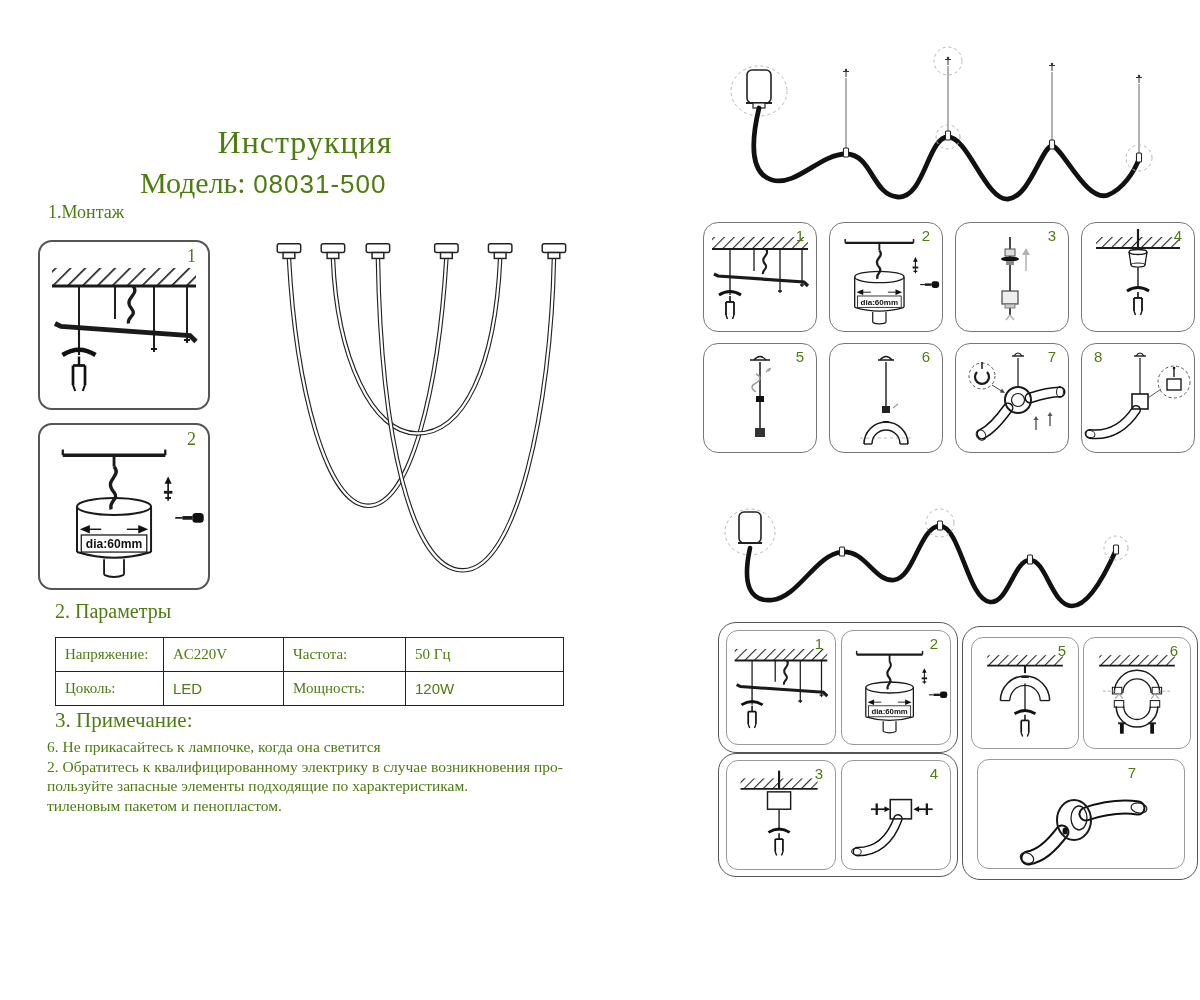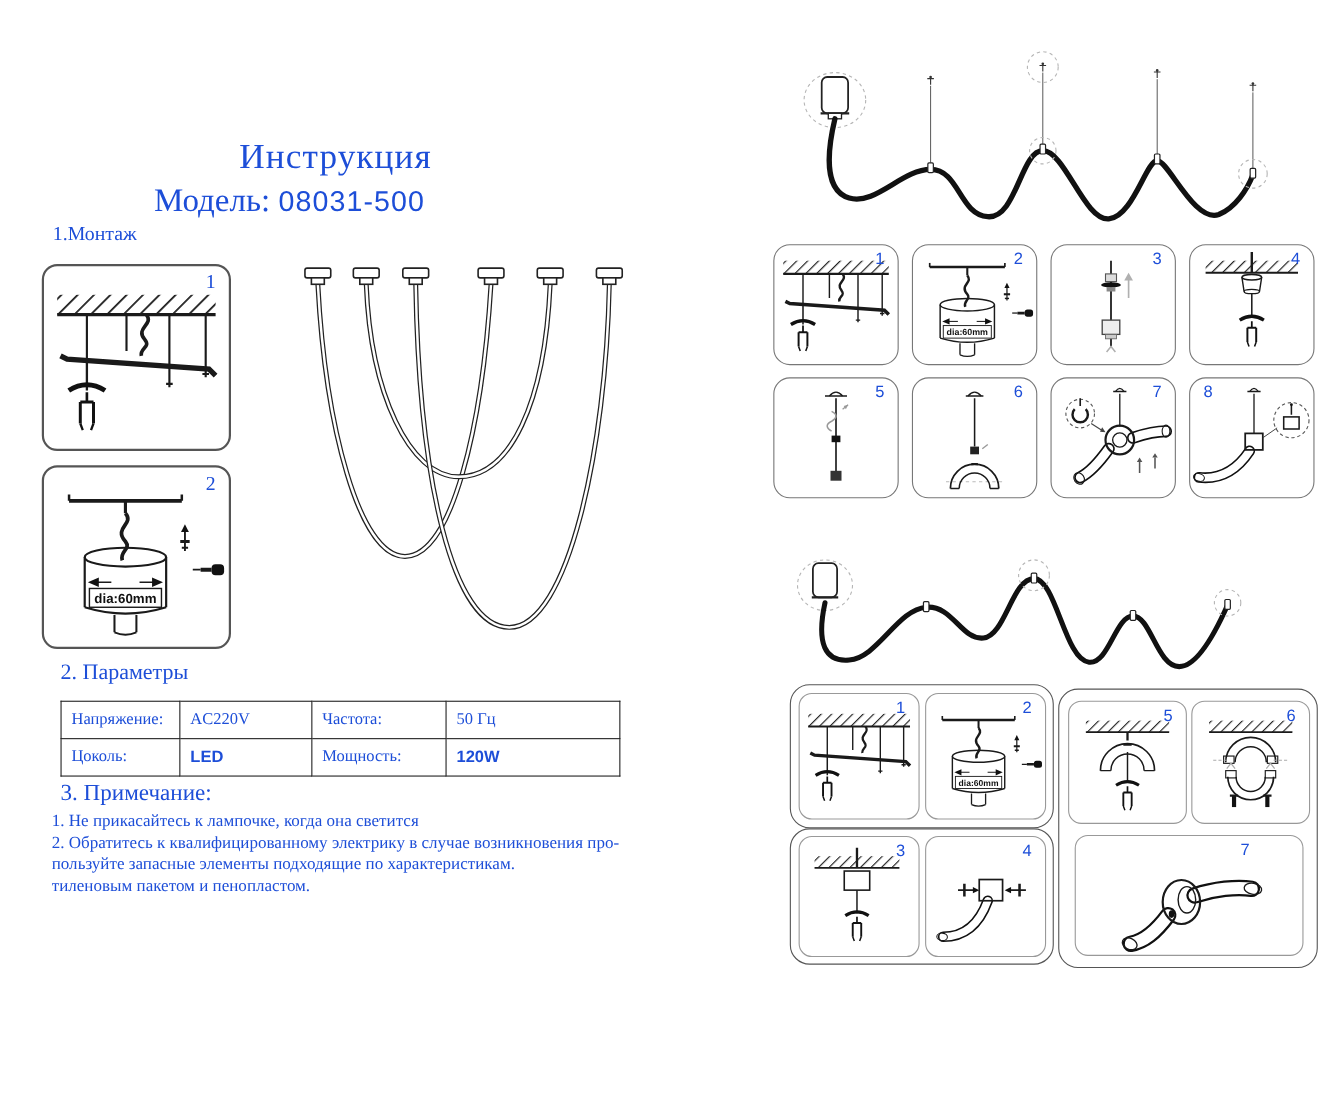--- a/index.html
+++ b/index.html
@@ -1,31 +1,31 @@
 <!DOCTYPE html>
 <html><head>
 <meta charset="utf-8">
 <style>
   html,body{margin:0;padding:0;background:#fff;}
   .page{position:relative;width:1200px;height:1000px;background:#fff;overflow:hidden;
-        font-family:"Liberation Serif",serif;color:#1d4ed8;}
+        font-family:"Liberation Serif",serif;color:#4d7c0f;}
   .abs{position:absolute;}
   
   .title{left:140px;top:124px;width:330px;text-align:center;font-size:32px;letter-spacing:1px;}
   .model-line{left:140px;top:166px;width:360px;text-align:left;font-size:30px;}
   .model-value{font-family:"Liberation Sans",sans-serif;font-size:26px;letter-spacing:1px;}
   .sec-montage{left:48px;top:202px;font-size:18px;}
   .sec-params{left:55px;top:600px;font-size:20px;}
   .sec-notes{left:55px;top:708px;font-size:21px;}
   .notes{left:47px;top:737px;width:540px;font-size:15.5px;line-height:19.6px;}
   
   table.params{left:55px;top:637px;border-collapse:collapse;position:absolute;padding-left:16px;}
   table.params td{border:1.6px solid #222;height:33px;padding:0 0 0 9px;font-size:15px;vertical-align:middle;}
   td.c0{width:98px}td.c1{width:110px}td.c2{width:112px}td.c3{width:148px}
-  .sans{font-family:"Liberation Sans",sans-serif;font-weight:bold;}
+  .sans{font-family:"Liberation Sans",sans-serif;}
   .small{font-size:13px;}
   
   .panel{position:absolute;background:#fff;border:2px solid #555;border-radius:14px;}
   .panel svg{position:absolute;left:0;top:0;width:100%;height:100%;}
   .sm{border:1.6px solid #777;border-radius:15px;}
   .inner{border:1.3px solid #999;border-radius:12px;}
   .group{position:absolute;border:1.8px solid #555;border-radius:18px;background:#fff;}
   .num{position:absolute;top:4px;right:12px;font-size:18px;z-index:2;}
   .num-sans{font-family:"Liberation Sans",sans-serif;font-size:15px;}
   .num-left{left:12px;right:auto;}
@@ -171,21 +171,21 @@
       <td>Цоколь:</td>
       <td class="sans">LED</td>
       <td>Мощность:</td>
       <td class="sans small">120W</td>
     </tr>
   </tbody>
     </table>
 
   <div class="abs sec-notes">3. Примечание:</div>
   <div class="abs notes">
-    <div>1. Не прикасайтесь к лампочке, когда она светится</div>
+    <div>6. Не прикасайтесь к лампочке, когда она светится</div>
     <div>2. Обратитесь к квалифицированному электрику в случае возникновения про-</div>
     <div>пользуйте запасные элементы подходящие по характеристикам.</div>
     <div>тиленовым пакетом и пенопластом.</div>
   </div>
 
   <svg class="abs" style="left:702px;top:42px;width:492px;height:178px;" viewBox="0 0 492 178">
     <ellipse cx="57" cy="49" rx="28" ry="25" fill="none" stroke="#b5b5b5" stroke-width="1" stroke-dasharray="3,3"></ellipse>
     <rect x="45" y="28" width="24" height="33" rx="5" fill="#fff" stroke="#222" stroke-width="1.6"></rect>
     <line x1="44" y1="61" x2="70" y2="61" stroke="#222" stroke-width="2"></line>
     <rect x="51" y="61" width="12" height="5" fill="#fff" stroke="#222" stroke-width="1.2"></rect>

